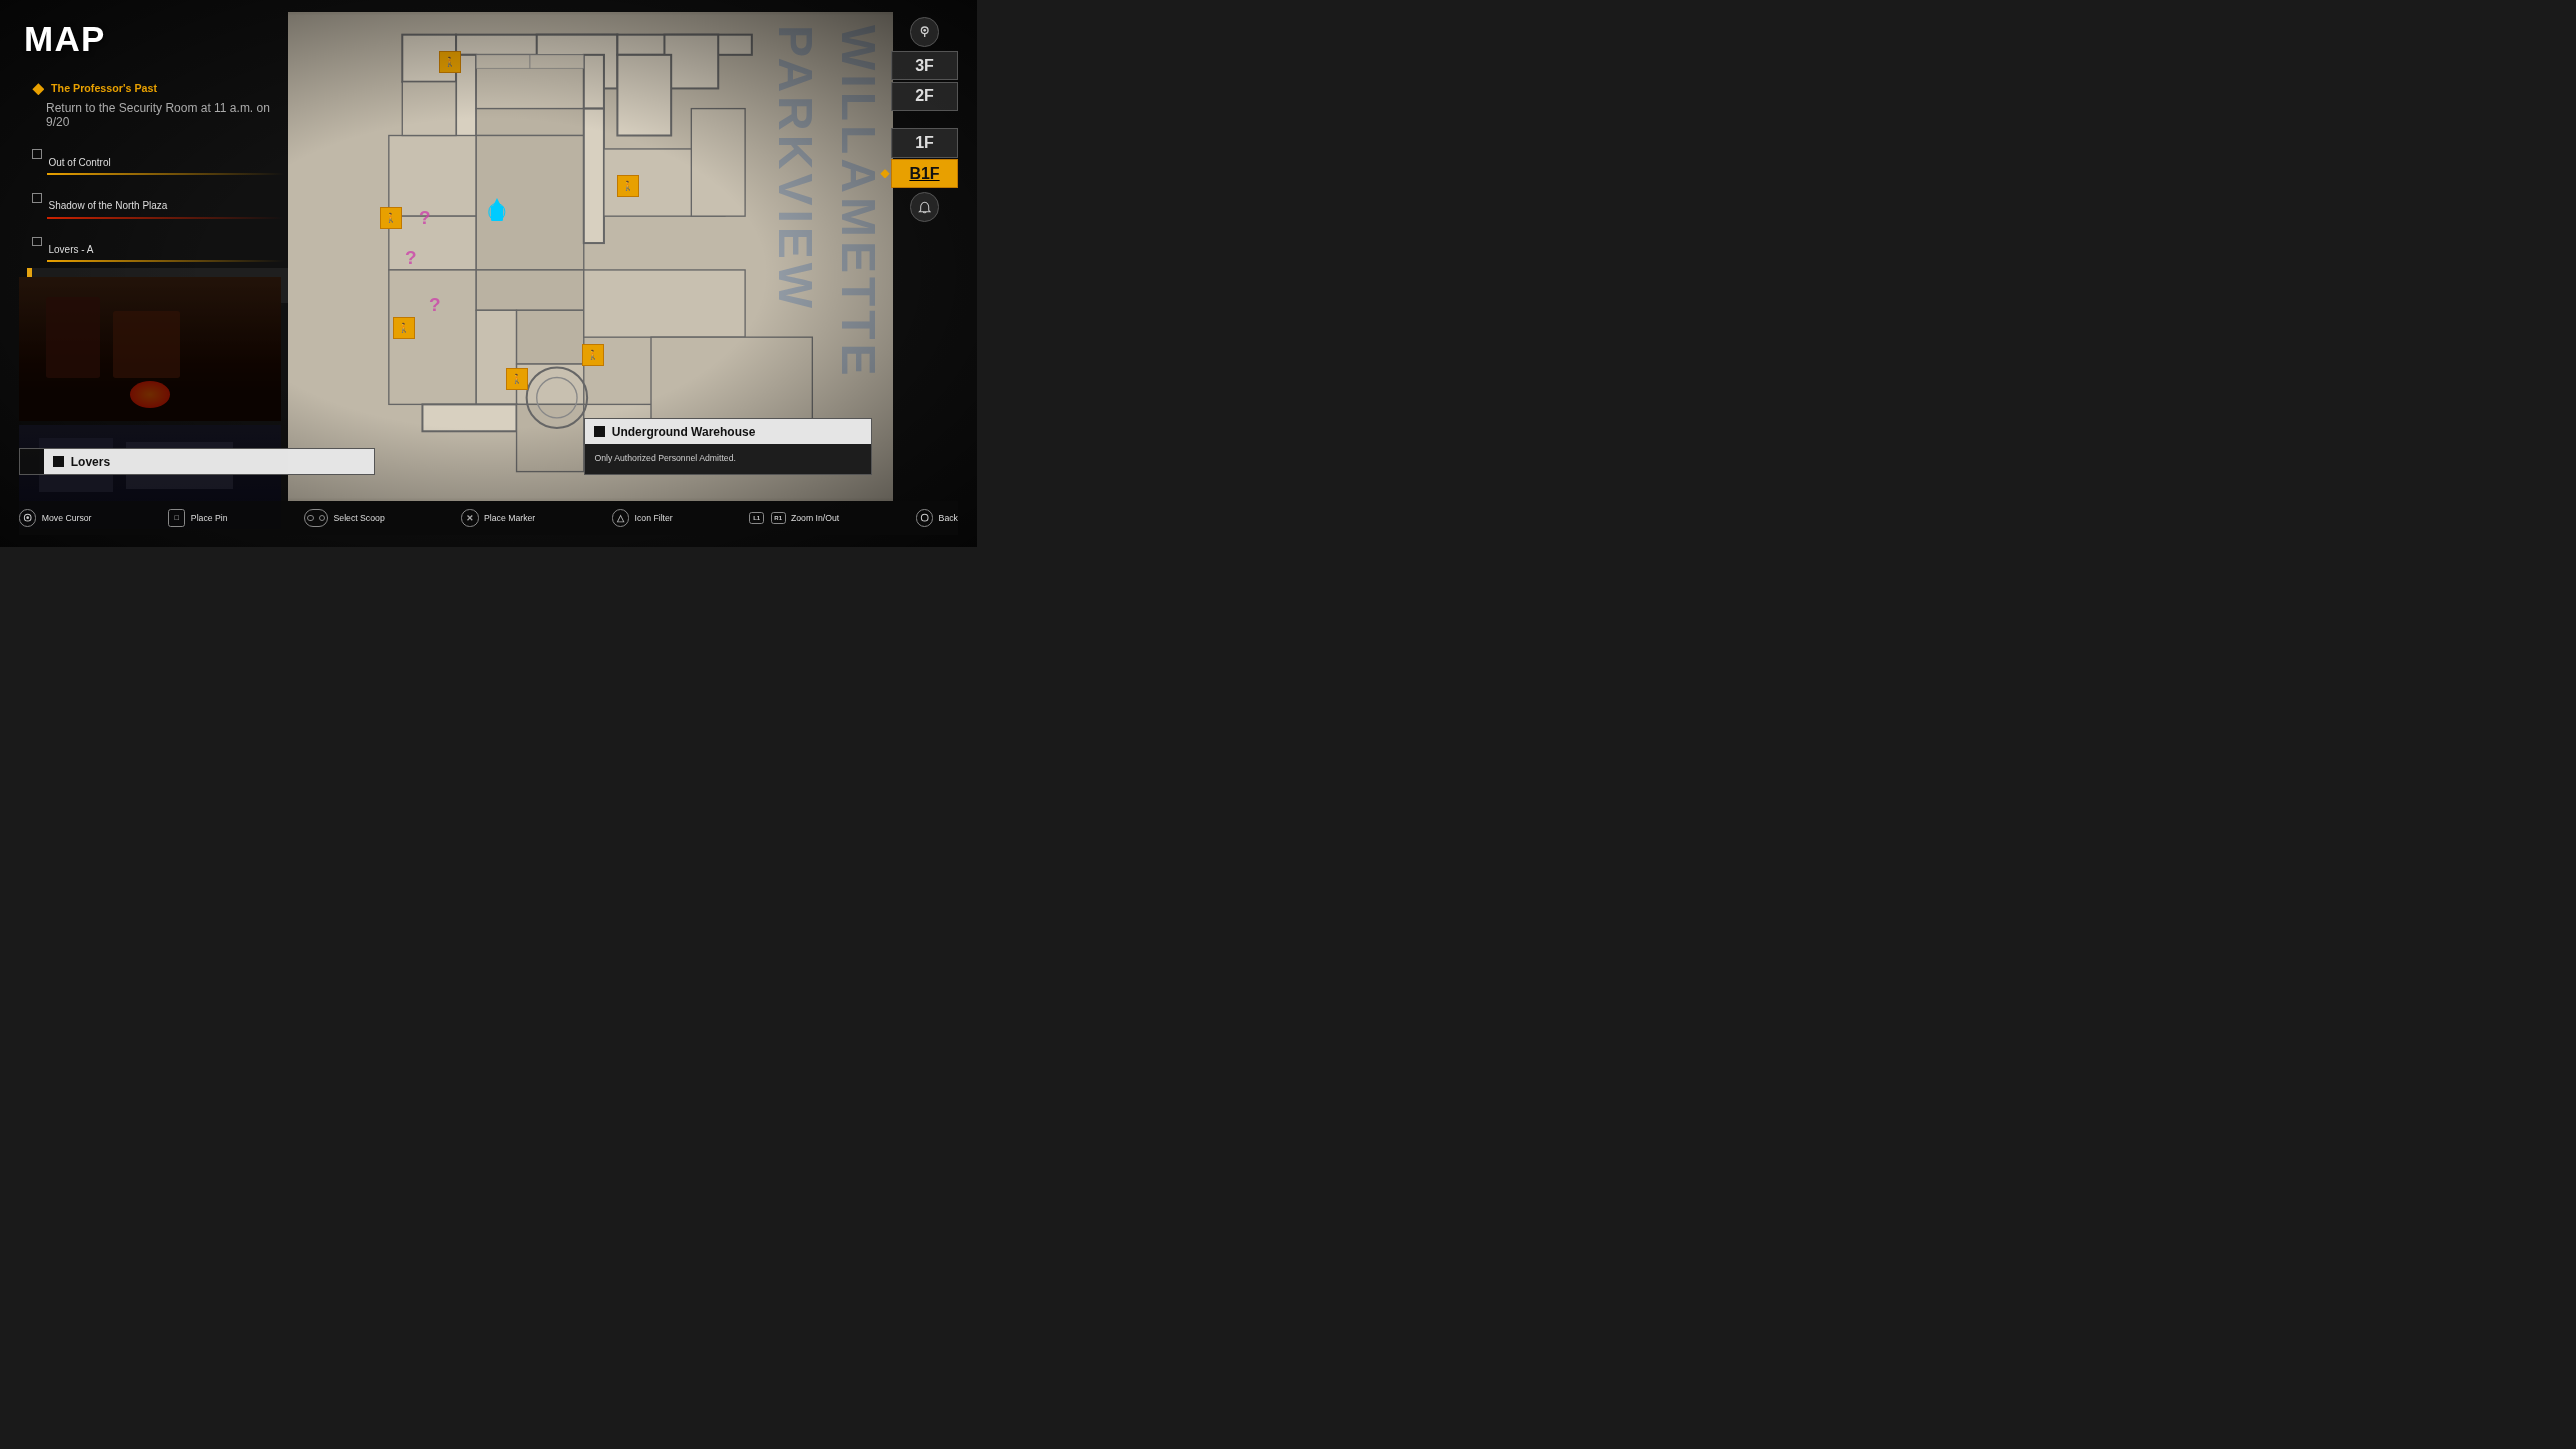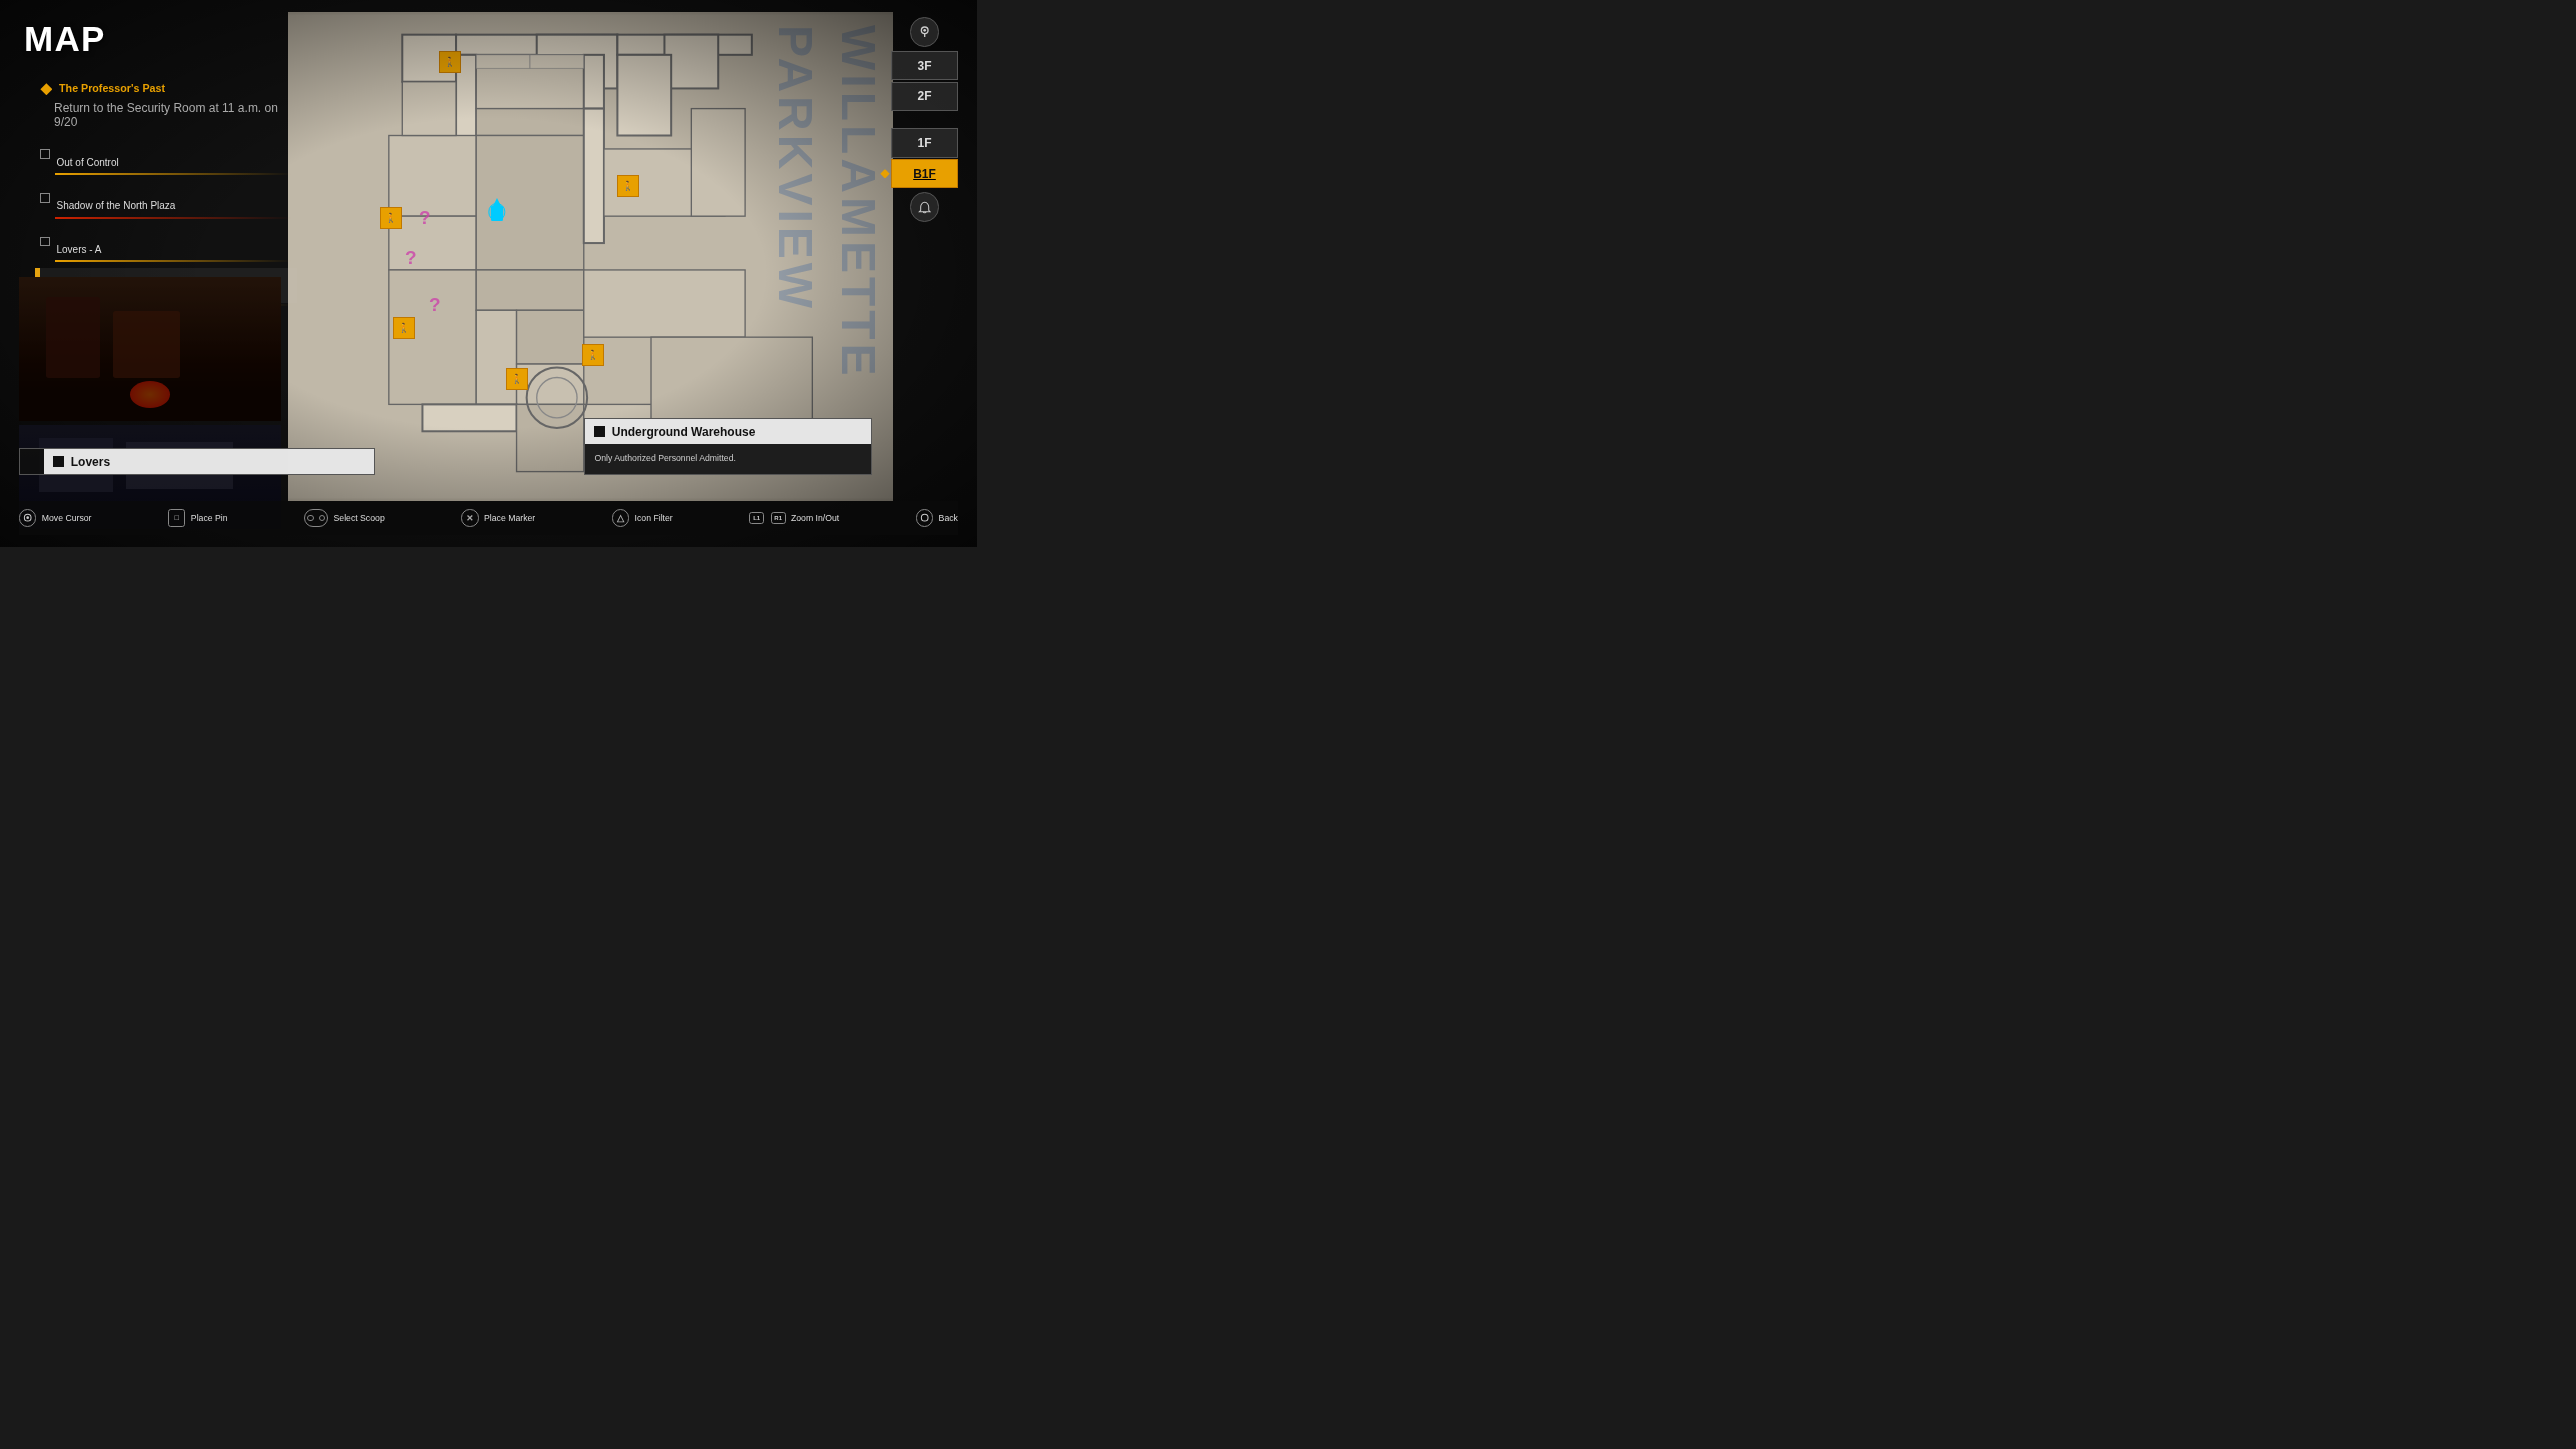--- a/index.html
+++ b/index.html
@@ -49,21 +49,21 @@
       left: 19px;
       width: 262px;
       bottom: 12px;
       z-index: 15;
     }
 
     
     .quest-section {
       position: absolute;
       top: 81px;
-      left: 16px;
+      left: 8px;
       width: 100%;
     }
 
     .main-quest {
       display: flex;
       align-items: flex-start;
       margin-bottom: 5.4px;
       padding: 0 5.4px;
     }
 
@@ -264,21 +264,21 @@
       width: 67px;
       z-index: 20;
     }
 
     .floor-btn {
       width: 100%;
       height: 29.5px;
       background: rgba(40,40,40,0.9);
       border: 0.7px solid #555;
       color: #ddd;
-      font-size: 12px;
+      font-size: 16px;
       font-weight: bold;
       display: flex;
       align-items: center;
       justify-content: center;
       margin-bottom: 1.3px;
       cursor: pointer;
     }
 
     .floor-btn.active {
       background: #e8a000;

